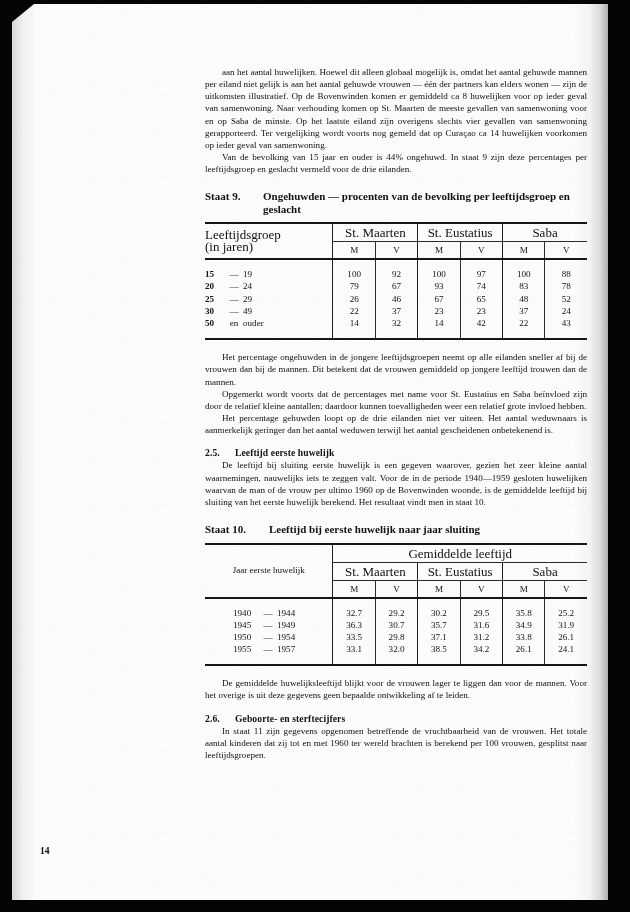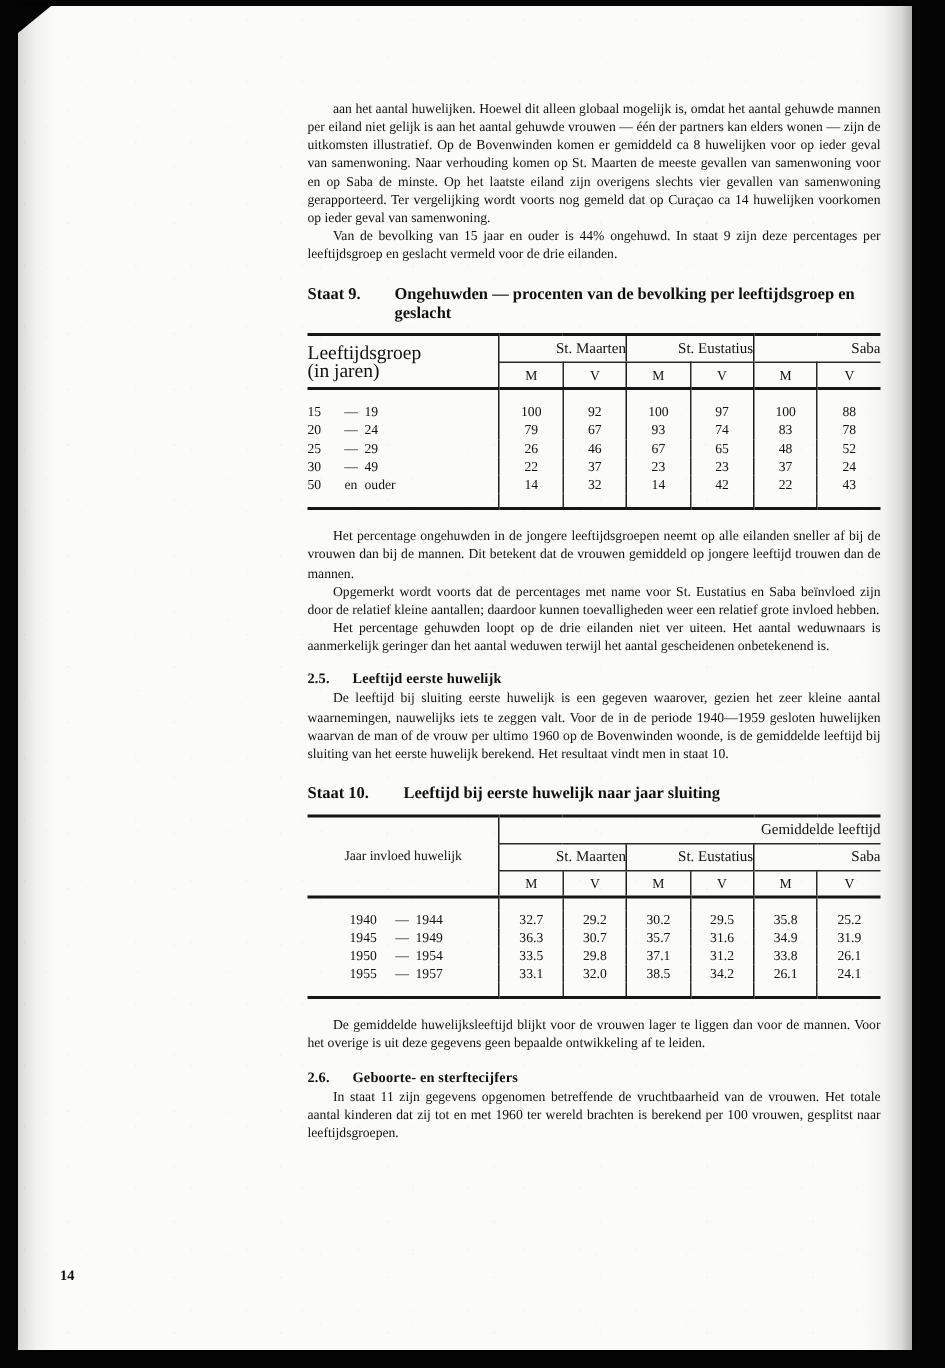--- a/index.html
+++ b/index.html
@@ -143,24 +143,24 @@
     vertical-align: middle;
   }
 
   .rule-top    { border-top: 2.1px solid #161616; }
   .rule-bottom { border-bottom: 2.1px solid #161616; }
   .rule-thin   { border-bottom: 0.9px solid #2a2a2a; }
   .vrule-l     { border-left: 0.9px solid #2a2a2a; }
   .vrule-l-hvy { border-left: 1.7px solid #1d1d1d; }
 
   .hcell {
-    text-align: right;
+    text-align: center;
     height: 17px;
     line-height: 17px;
-    font-size: 10px;
+    font-size: 13px;
     margin-top: 10px;
   }
   .hcell-mv {
     text-align: center;
     height: 16px;
     line-height: 16px;
     font-size: 9.1px;
   }
   .stub-head {
     text-align: left;
@@ -173,21 +173,21 @@
   .spacer-row td { height: 8px; }
   .spacer-row-end td { height: 9px; }
 
   td.stub {
     padding-left: 20px;
     text-align: left;
     height: 12.2px;
     line-height: 12.2px;
     white-space: nowrap;
   }
-  td.stub .yr-a { display: inline-block; width: 20px; }
+  td.stub .yr-a { display: inline-block; width: 20px; font-weight: bold; }
   td.stub .dash { display: inline-block; width: 18px; text-align: center; }
   td.num {
     text-align: center;
     height: 12.2px;
     line-height: 12.2px;
   }
 
   
   td.stub10 {
     padding-left: 17px;
@@ -380,21 +380,21 @@
           <col style="width:33.5%">
           <col style="width:11.1%">
             <col style="width:11.1%">
           <col style="width:11.1%">
             <col style="width:11.1%">
           <col style="width:11.1%">
             <col style="width:11.0%">
         </colgroup>
         <thead>
           <tr>
-            <td class="stub10-head rule-top" rowspan="3">Jaar invloed huwelijk</td>
+            <td class="stub10-head rule-top" rowspan="3">Jaar eerste huwelijk</td>
             <td class="hcell rule-top rule-thin vrule-l-hvy" colspan="6">Gemiddelde leeftijd</td>
           </tr>
           <tr>
             <td class="hcell rule-thin vrule-l-hvy" colspan="2">St. Maarten</td>
             <td class="hcell rule-thin vrule-l-hvy" colspan="2">St. Eustatius</td>
             <td class="hcell rule-thin vrule-l-hvy" colspan="2">Saba</td>
           </tr>
           <tr>
             <td class="hcell-mv vrule-l-hvy">M</td>
             <td class="hcell-mv vrule-l">V</td>

